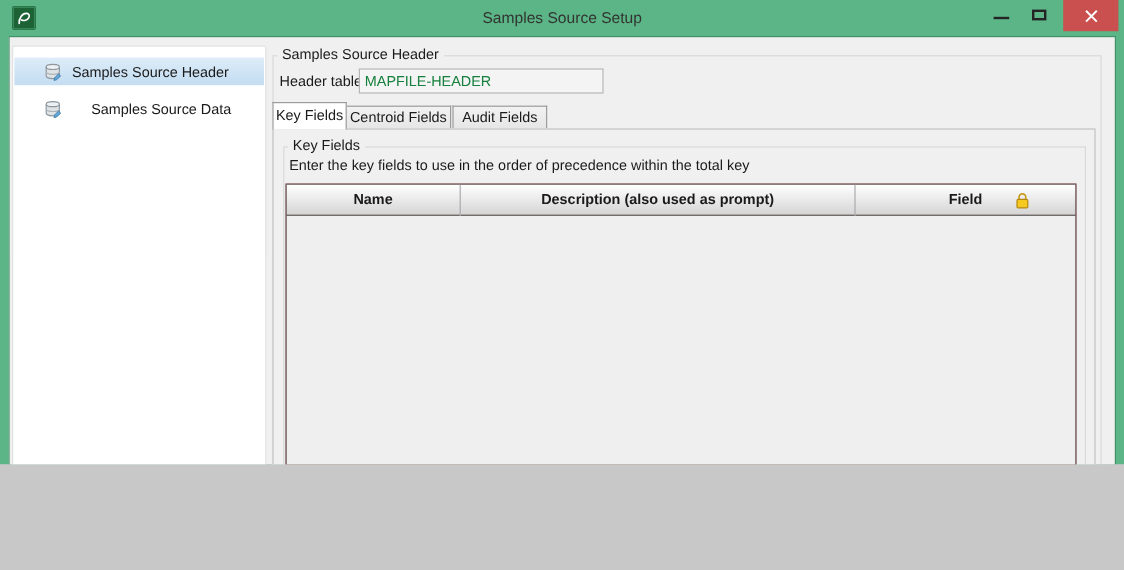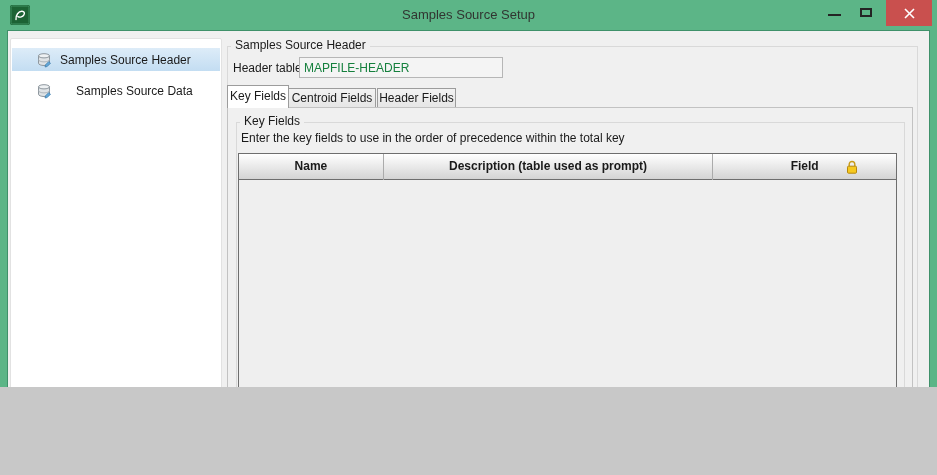--- a/index.html
+++ b/index.html
@@ -121,32 +121,32 @@
   <span class="fld-label">Header table</span>
   <input class="fld-input" readonly="" value="MAPFILE-HEADER" style="">
 
   <div class="tab active">
     <span>Key Fields</span>
   </div>
   <div class="tab t2">
     <span>Centroid Fields</span>
   </div>
   <div class="tab t3">
-    <span>Header Fields</span>
+    <span>Audit Fields</span>
   </div>
   <div class="tab-panel"></div>
 
   <div class="gb" style="left:236px;top:122px;width:669px;height:282px;z-index:2;"></div>
   <span class="gb-label" style="left:240px;top:122px;z-index:2;">Key Fields</span>
   <span class="instruction" style="z-index:2;">Enter the key fields to use in the order of precedence within the total key</span>
 
   <div class="grid">
     <div class="grid-head">
       <div class="gh-cell c1">Name</div>
-      <div class="gh-cell c2">Description (table used as prompt)</div>
+      <div class="gh-cell c2">Description (also used as prompt)</div>
       <div class="gh-cell c3">
         <span>Field</span>
         <span class="lock">
           <svg width="12" height="15" viewBox="0 0 12 15">
             <path d="M3.2 6.2V4.3a2.8 2.8 0 0 1 5.6 0v1.9" fill="none" stroke="#c79b1a" stroke-width="1.4"></path>
             <rect x="1.5" y="6.2" width="9" height="7" rx="1" fill="#f6c91f" stroke="#b5870e"></rect>
           </svg>
         </span>
       </div>
     </div>

